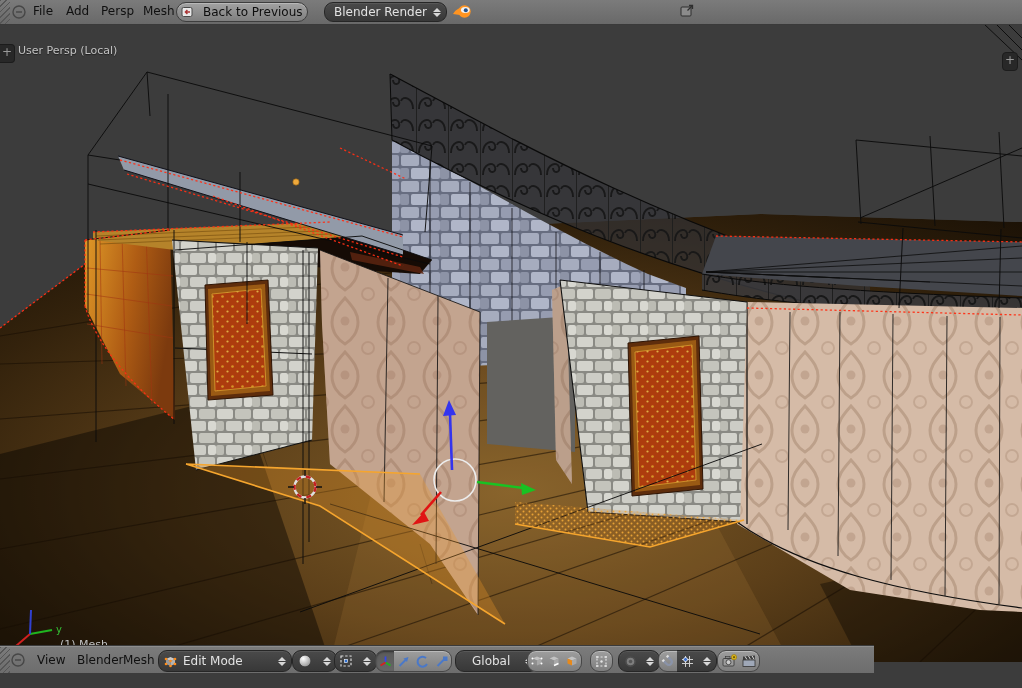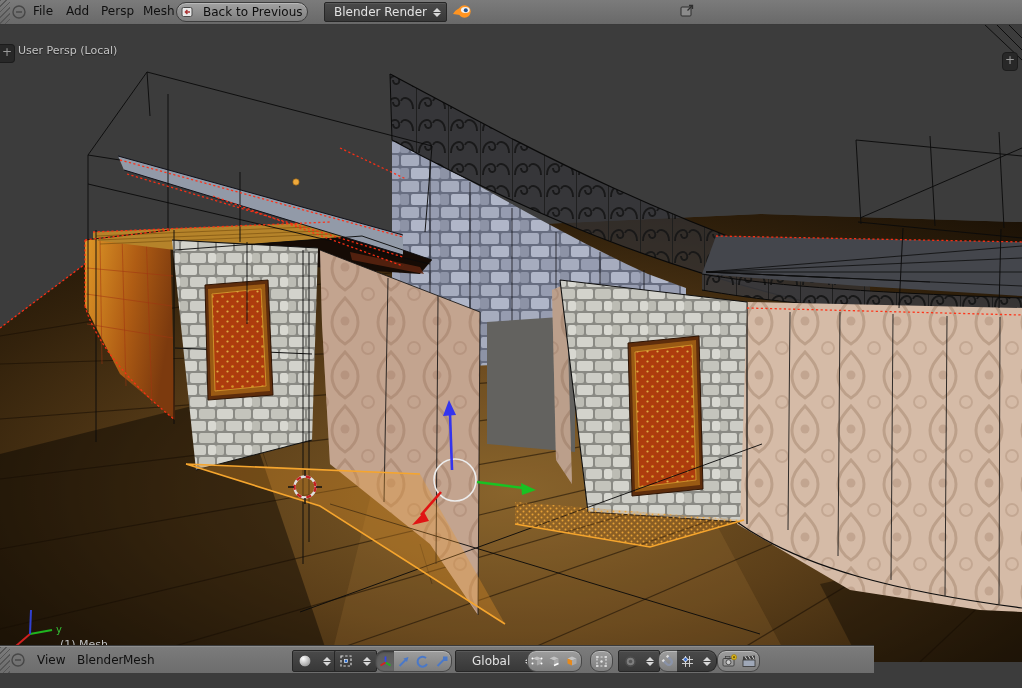--- a/index.html
+++ b/index.html
@@ -10,21 +10,21 @@
           background:linear-gradient(#7b7b7b,#696969);border-bottom:1px solid #3a3a3a;z-index:30;}
   .botbar{position:absolute;left:0;top:646px;width:874px;height:26px;
           background:linear-gradient(#7b7b7b,#6d6d6d);border-top:1px solid #8e8e8e;box-shadow:0 -1px 0 #3a3a3a;z-index:30;}
   .corner-hatch{position:absolute;left:0;top:0;width:10px;height:100%;
           background:repeating-linear-gradient(135deg,#565656 0 1px,transparent 1px 4px);}
   .menu-label{position:absolute;top:4px;font-size:12px;color:#101010;cursor:default;padding:0 3px;}
   .bot .menu-label{top:6px;}
   .roundbtn{position:absolute;border:1px solid #3e3e3e;border-radius:10px;
             background:linear-gradient(#a2a2a2,#7f7f7f);display:flex;align-items:center;
             font-size:12px;color:#0d0d0d;box-shadow:inset 0 1px 0 rgba(255,255,255,.25);}
-  .darkdd{position:absolute;border:1px solid #262626;border-radius:2px;
+  .darkdd{position:absolute;border:1px solid #262626;border-radius:9px;
           background:linear-gradient(#4a4a4a,#383838);display:flex;align-items:center;
           font-size:12px;color:#e2e2e2;box-shadow:inset 0 1px 0 rgba(255,255,255,.08);}
   .litebtn{position:absolute;border:1px solid #474747;background:linear-gradient(#9e9e9e,#7e7e7e);
            display:flex;align-items:center;justify-content:center;
            box-shadow:inset 0 1px 0 rgba(255,255,255,.3);}
   .pressed{background:linear-gradient(#5a5a5a,#666666)!important;box-shadow:inset 0 1px 2px rgba(0,0,0,.45)!important;}
   .grp-l{border-radius:9px 0 0 9px;}
   .grp-m{border-radius:0;border-left:none;}
   .grp-r2{border-radius:0 9px 9px 0;border-left:none;}
   .dd-arrows{margin-left:auto;margin-right:5px;display:flex;flex-direction:column;gap:1px;}
@@ -278,20 +278,40 @@
   <div class="botbar bot">
     <div class="corner-hatch"></div>
     <svg style="position:absolute;left:11px;top:6px" width="14" height="14">
       <circle cx="7" cy="7" r="6" fill="none" stroke="#474747" stroke-width="1.4"></circle>
       <line x1="4" y1="7" x2="10" y2="7" stroke="#474747" stroke-width="1.4"></line>
     </svg>
     <span class="menu-label" style="left:34px">View</span>
     <span class="menu-label" style="left:74px">Blender</span>
     <span class="menu-label" style="left:120px">Mesh</span>
 
+    <div class="darkdd" style="left:158px;top:3px;width:128px;height:20px;padding-left:4px">
+      <svg width="15" height="15">
+        <polygon points="3,5 7.5,3 12,5 7.5,7" fill="#c9c9c9"></polygon>
+        <polygon points="3,5 7.5,7 7.5,12 3,10" fill="#9a9a9a"></polygon>
+        <polygon points="7.5,7 12,5 12,10 7.5,12" fill="#b2b2b2"></polygon>
+        <g fill="#ff8c19">
+            <circle cx="3" cy="5" r="1.3"></circle>
+            <circle cx="12" cy="5" r="1.3"></circle>
+            <circle cx="3" cy="10" r="1.3"></circle>
+        <circle cx="12" cy="10" r="1.3"></circle>
+            <circle cx="7.5" cy="7" r="1.3"></circle>
+            <circle cx="7.5" cy="12" r="1.3"></circle>
+          </g>
+      </svg>
+      <span style="margin-left:5px">Edit Mode</span>
+      <span class="dd-arrows">
+          <i class="arr-up"></i>
+          <i class="arr-dn"></i>
+        </span>
+    </div>
 
     <div class="darkdd" style="left:292px;top:3px;width:38px;height:20px;padding-left:5px">
       <svg width="14" height="14">
         <defs>
             <radialGradient id="sph" cx="0.35" cy="0.3" r="0.9">
           <stop offset="0" stop-color="#ffffff"></stop>
               <stop offset="1" stop-color="#7f7f7f"></stop>
             </radialGradient>
           </defs>
         <circle cx="7" cy="7" r="5.8" fill="url(#sph)" stroke="#333" stroke-width="0.6"></circle>

